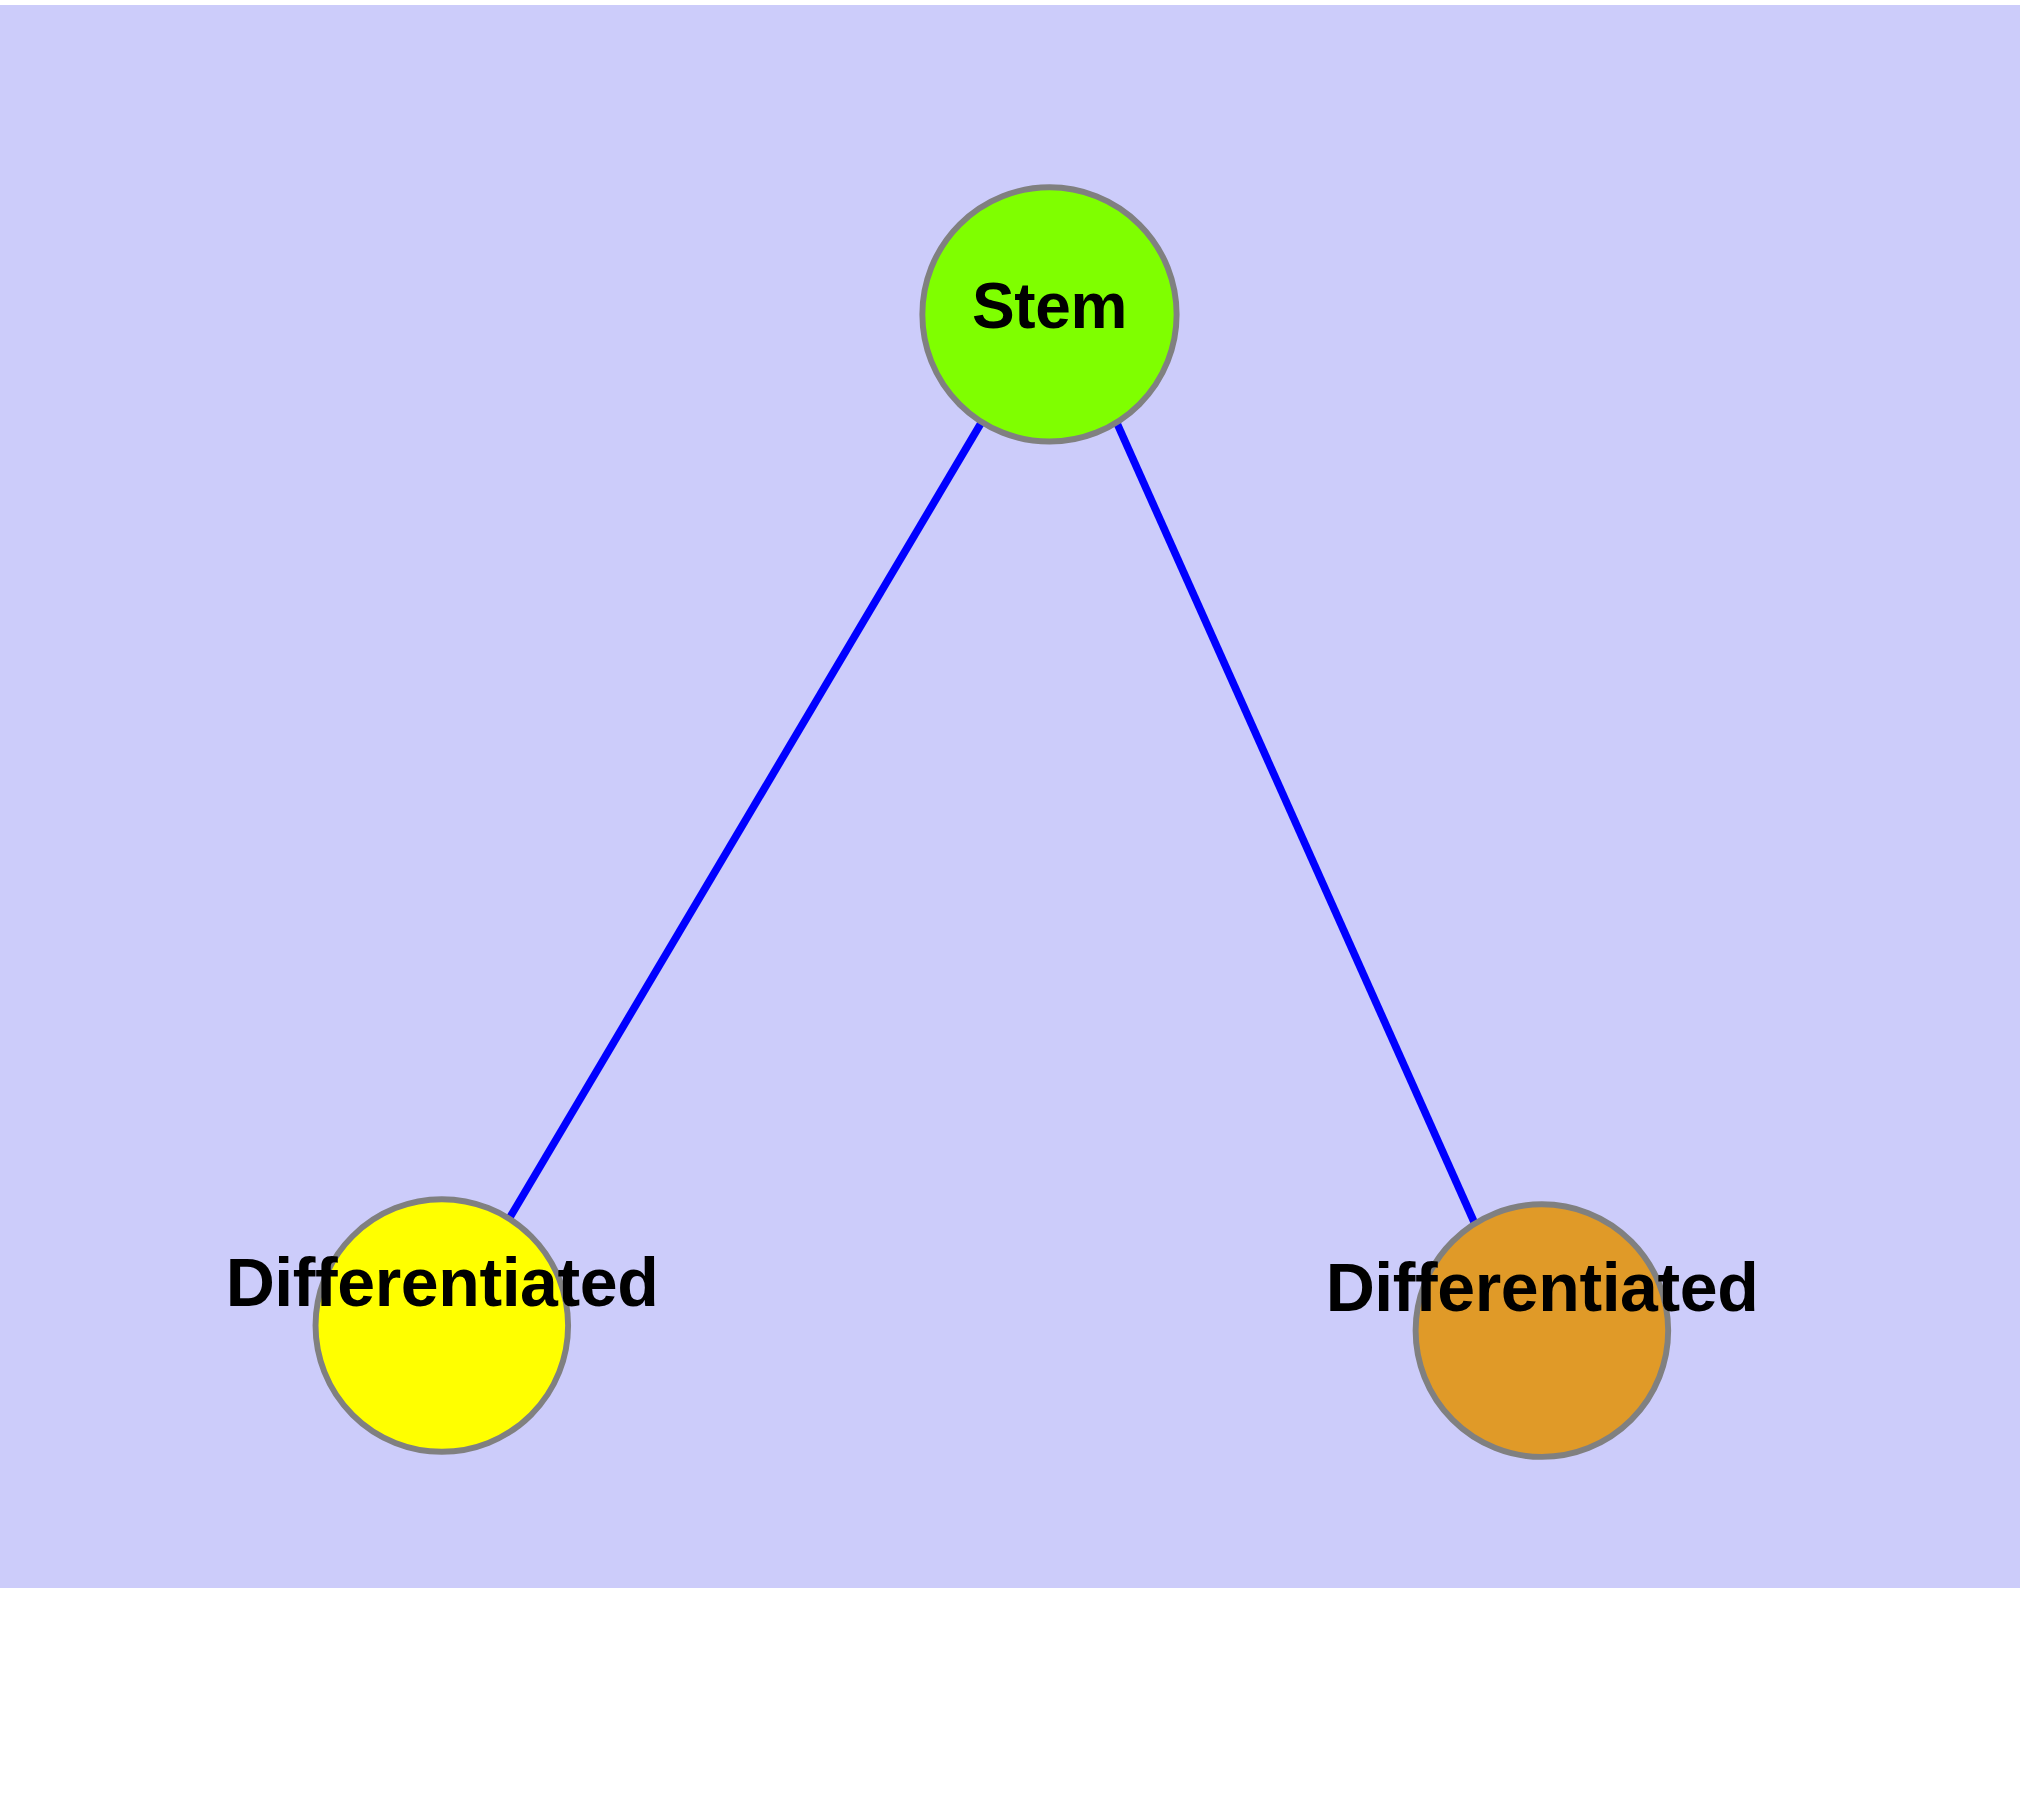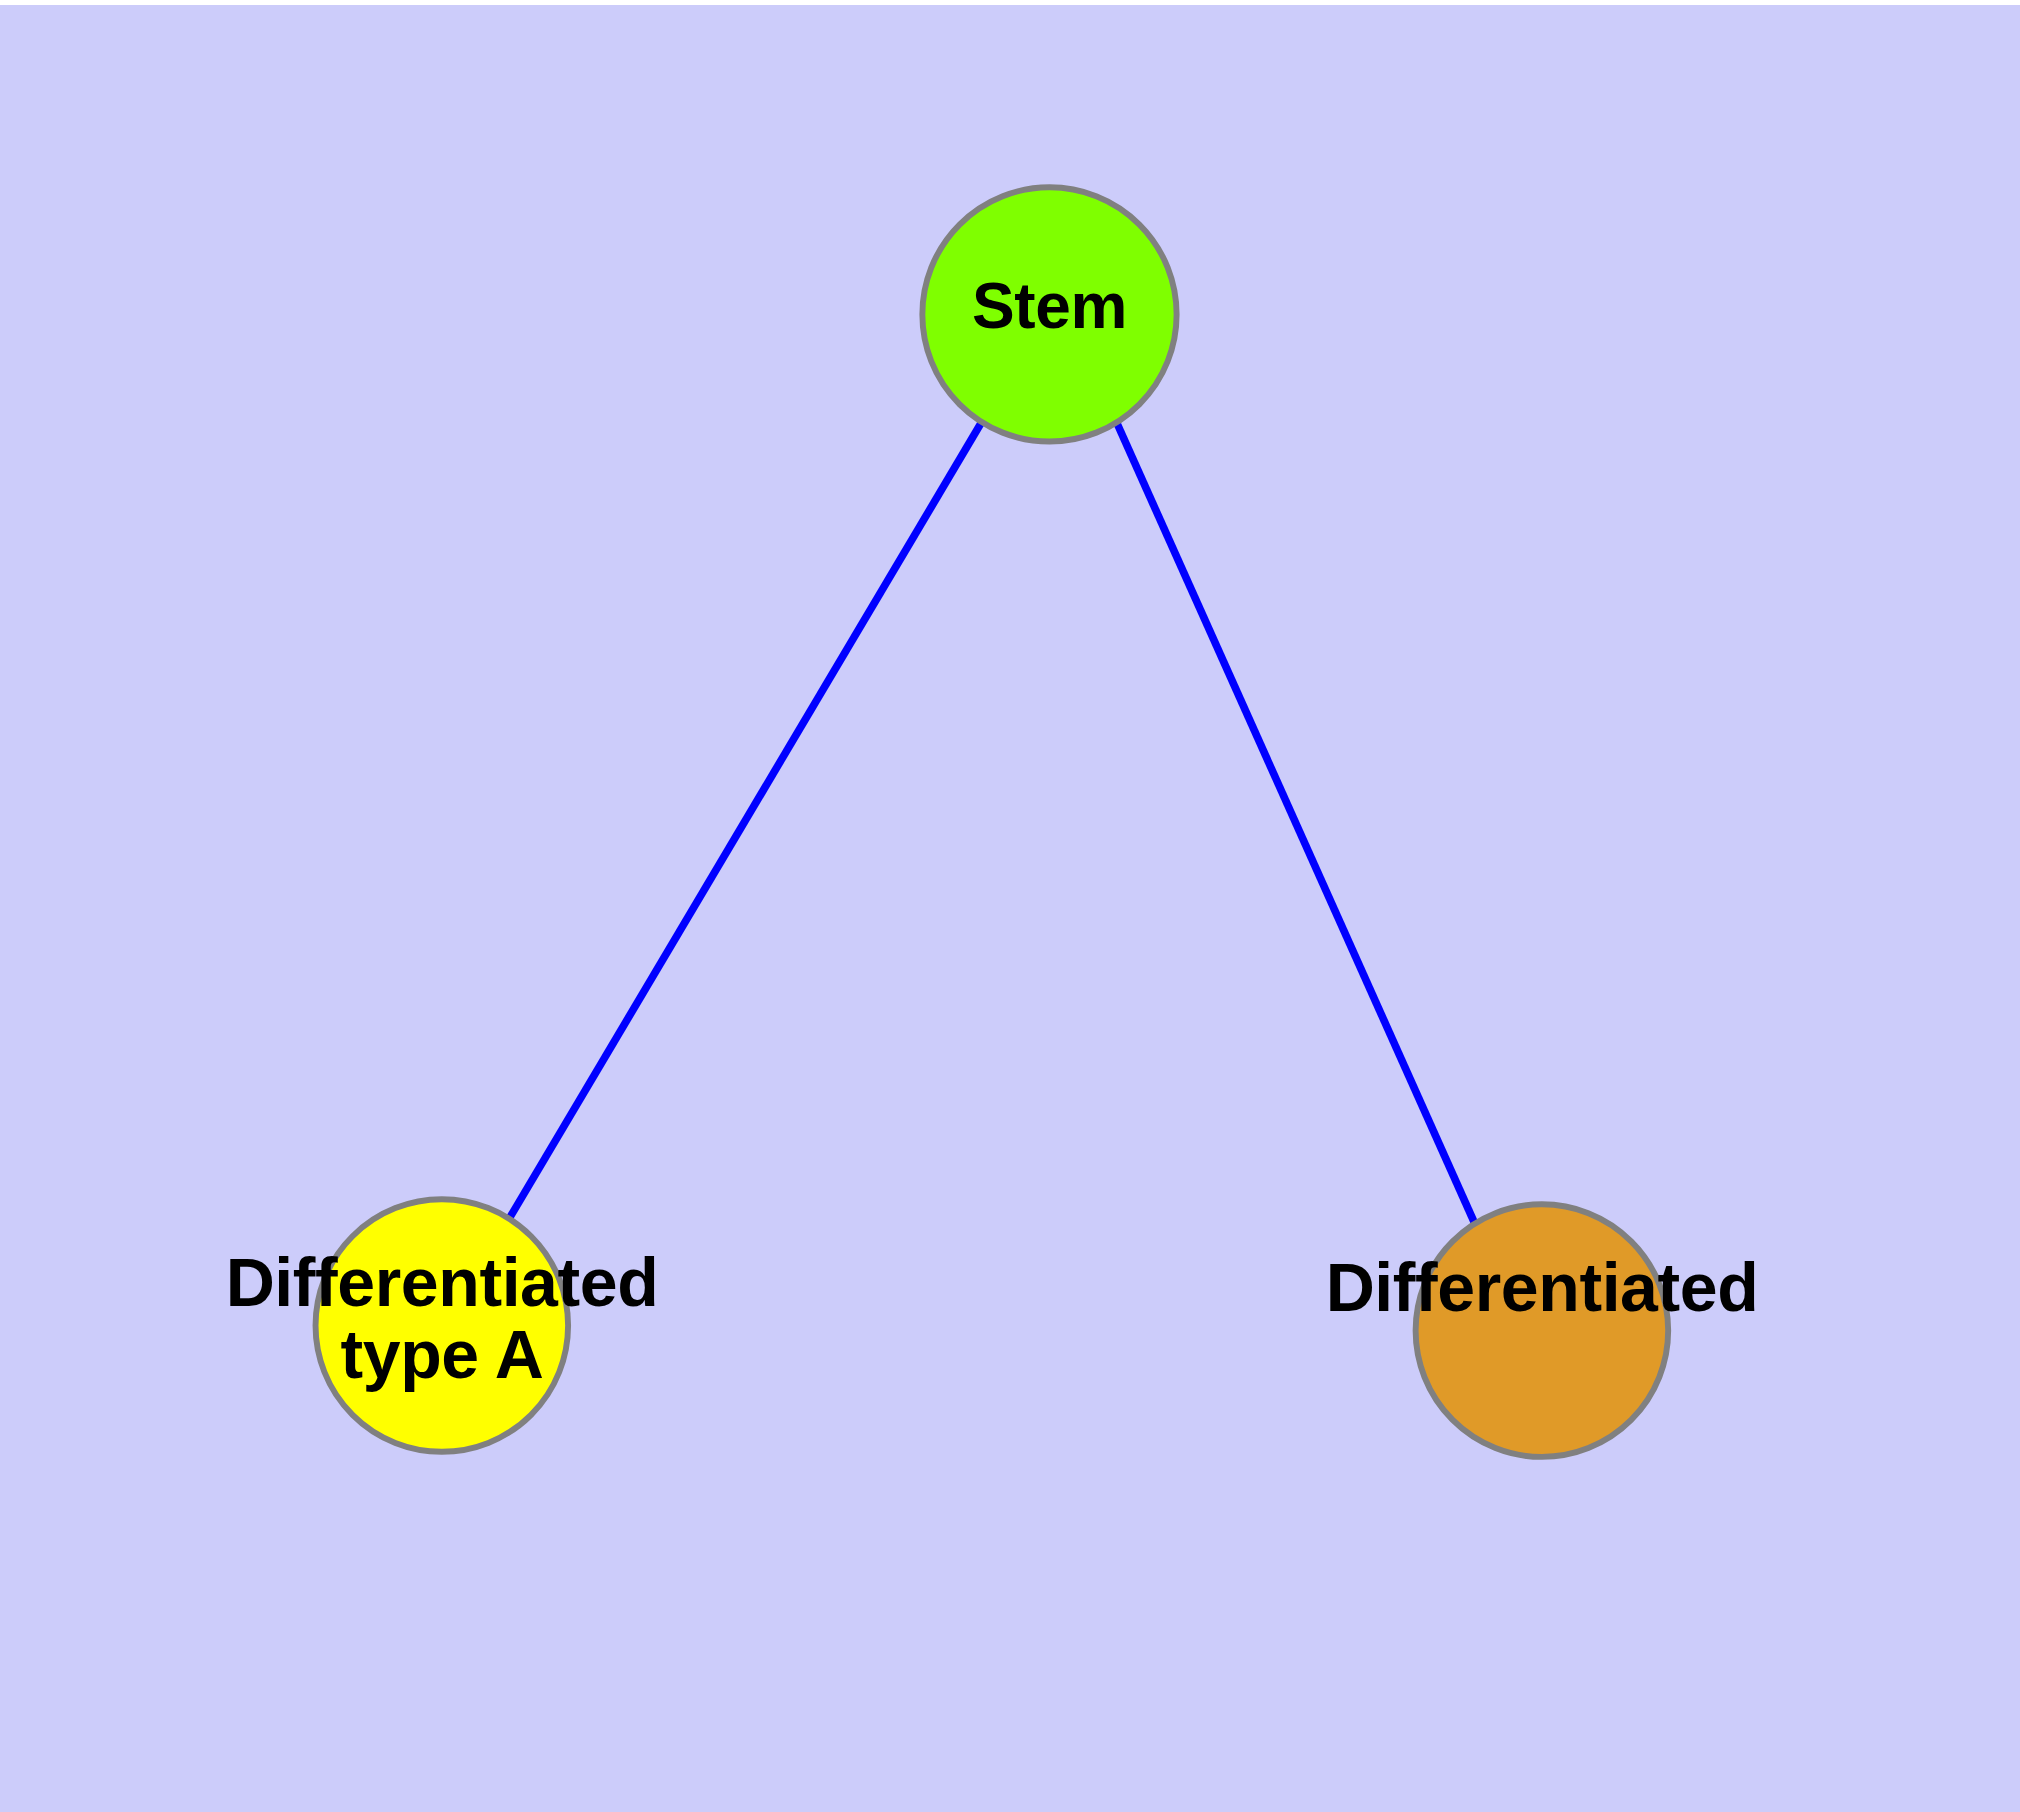--- a/index.html
+++ b/index.html
@@ -4,21 +4,21 @@
 <title>Cell Differentiation Graph</title>
 <style>
   html, body {
     margin: 0;
     padding: 0;
     background: #ffffff;
   }
   #canvas {
     position: relative;
     width: 2021px;
-    height: 1812px;
+    height: 1588px;
     background: #ffffff;
     overflow: hidden;
     font-family: "Liberation Sans", "DejaVu Sans", sans-serif;
   }
   #plot-area {
     position: absolute;
     left: 0;
     top: 5.1px;
     width: 2021px;
     height: 1807px;
@@ -86,18 +86,18 @@
 
     <g>
       <circle class="node-circle" cx="1238" cy="371" r="150" fill="#7fff00" stroke="#808080"></circle>
       <circle class="node-circle" cx="521" cy="1564" r="149" fill="#ffff00" stroke="#808080"></circle>
       <circle class="node-circle" cx="1819" cy="1570" r="149" fill="#e09a28" stroke="#808080"></circle>
     </g>
   </svg>
 
   <div class="node-label" id="label-stem" style="font-size: 64px; color: rgb(0, 0, 0);">Stem</div>
 
-  <div class="node-label" id="label-diff-a" style="font-size: 68px; color: rgb(0, 0, 0);"><span>Differentiated</span><br><span>type A</span></div>
+  <div class="node-label" id="label-diff-a" style="font-size: 68px; color: rgb(0, 0, 0);"><span>Differentiated</span><br></div>
 
   <div class="node-label" id="label-diff-b" style="font-size: 68px; color: rgb(0, 0, 0);"><span>Differentiated</span><br></div>
 
 </div>
 
 
 </body></html>

